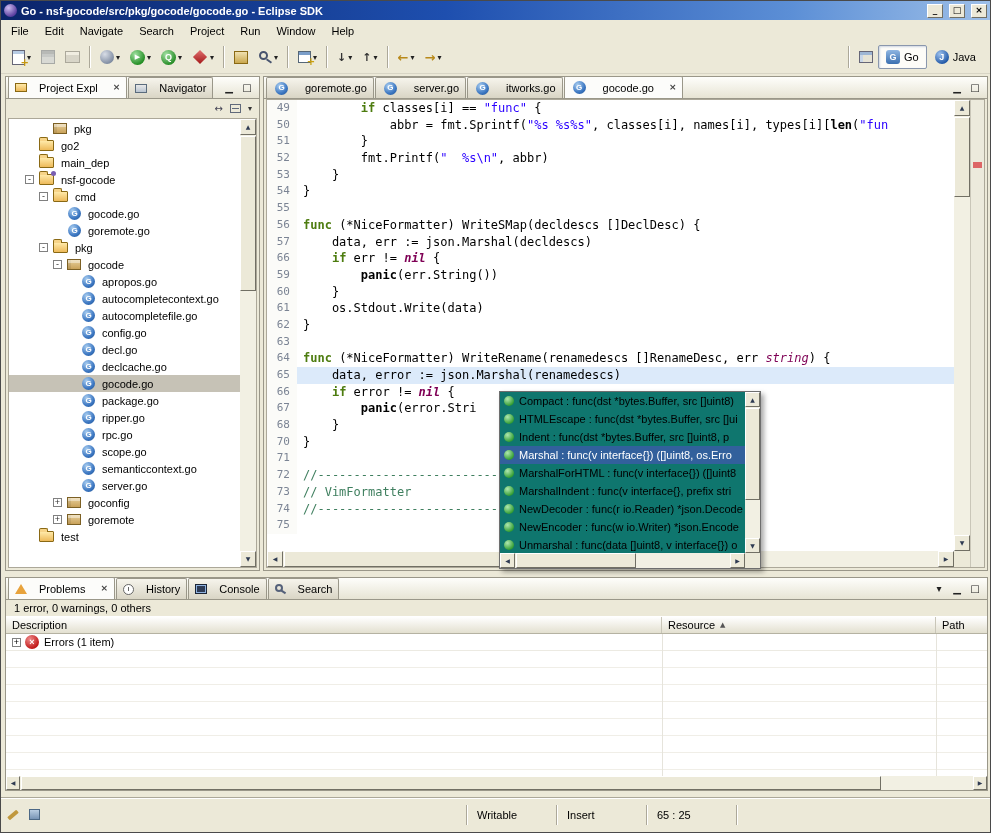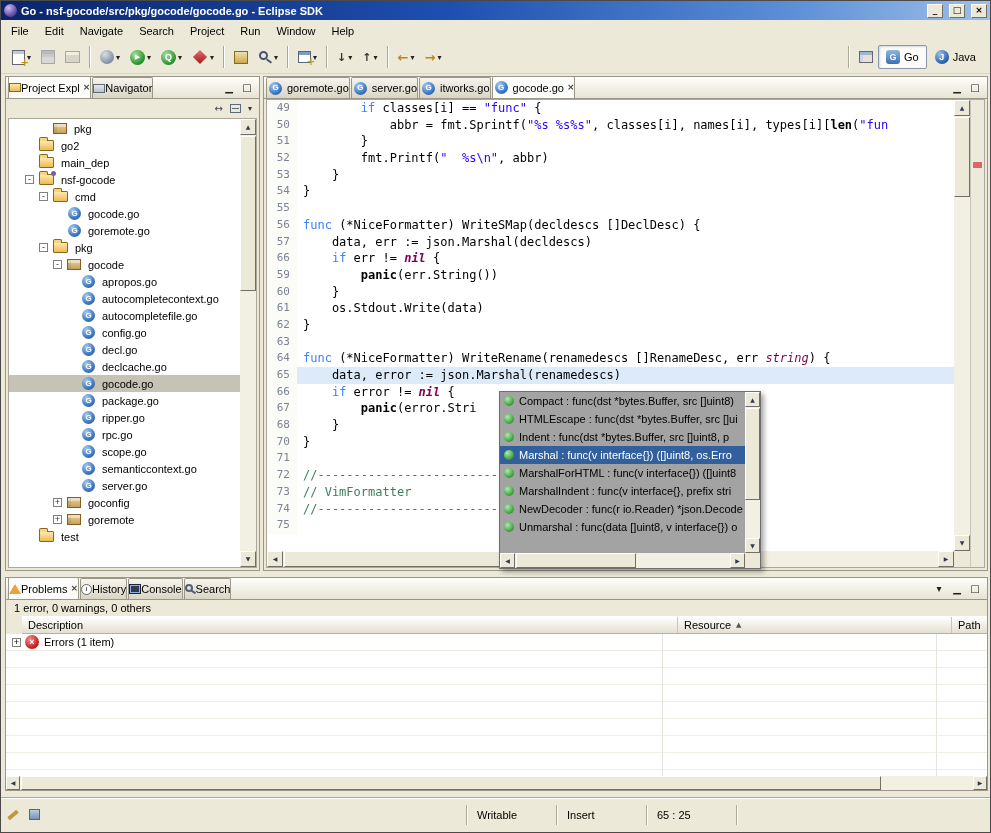--- a/index.html
+++ b/index.html
@@ -41,21 +41,21 @@
 .pbtn{display:inline-flex;align-items:center;gap:4px;height:24px;padding:0 7px;border:1px solid transparent;border-radius:2px}
 .pbtn.pact{background:#fdfcf8;border-color:#8a97ad;box-shadow:inset 1px 1px 2px #cfd6e2}
 .ic-go{width:14px;height:14px;border-radius:3px;background:linear-gradient(#8fb6e2,#3a6fb0);color:#fff;font:bold 9px/1 "Liberation Sans",sans-serif}
 .ic-java{width:14px;height:14px;border-radius:50%;background:radial-gradient(circle at 35% 30%,#9ec2ee,#1d55a5 75%);color:#fff;font:bold 9px/1 "Liberation Sans",sans-serif}
 
 .view{position:absolute;background:#ece9d8;border:1px solid #9a9789}
 #explorer-view{left:4px;top:75px;width:255px;height:495px}
 #editor-view{left:262px;top:75px;width:725px;height:495px}
 #problems-view{left:4px;top:576px;width:983px;height:214px}
 .strip{position:absolute;left:0;right:0;top:0;height:22px;background:linear-gradient(#fefefb,#e7e4d4);border-bottom:1px solid #9a9789;display:flex;align-items:flex-end;padding-left:2px}
-.vtab,.etab{height:21px;display:inline-flex;align-items:center;gap:0;padding:0 0;margin-right:1px;background:linear-gradient(#f6f4ec,#d9d5c5);border:1px solid #9a9789;border-bottom:none;border-radius:2px 2px 0 0;white-space:nowrap}
+.vtab,.etab{height:21px;display:inline-flex;align-items:center;gap:12px;padding:0 6px;margin-right:1px;background:linear-gradient(#f6f4ec,#d9d5c5);border:1px solid #9a9789;border-bottom:none;border-radius:2px 2px 0 0;white-space:nowrap}
 .vtab.act,.etab.act{background:#fcfcfa;position:relative;z-index:2;height:22px}
 .tclose{font:bold 9px/1 "DejaVu Sans",sans-serif;color:#444;margin-left:3px}
 .vbtns{position:absolute;right:3px;top:3px;display:flex;z-index:3}
 .vbtn{width:18px;height:16px;display:grid;place-items:center;font:10px/1 "DejaVu Sans",sans-serif;color:#222}
 .ic-vfold{width:12px;height:9px;background:linear-gradient(#ffe9a8,#edba5a);border:1px solid #8a6914;flex:none}
 .ic-vfold.gray{background:linear-gradient(#e8e8e8,#b9c4d0);border-color:#5a6b7c}
 
 .localbar{position:absolute;left:0;right:0;top:22px;height:19px;display:flex;justify-content:flex-end;align-items:center;gap:7px;padding-right:7px}
 .ic-link{font:10px/1 "DejaVu Sans",sans-serif;color:#445}
 .ic-collapse{width:11px;height:9px;border:1px solid #60697a;position:relative}
@@ -73,45 +73,45 @@
 .ic-folder.open::after{content:"";position:absolute;right:-3px;top:-4px;width:5px;height:5px;background:#7a5fb0;border-radius:50%}
 .ic-package{width:14px;height:11px;margin:0 5px 0 1px;background:linear-gradient(#e7cf9b,#c9a25a);border:1px solid #7c6024;flex:none;box-shadow:inset 0 3px 0 rgba(255,255,255,.4),inset 3px 0 0 rgba(0,0,0,.08)}
 .ic-gofile{width:13px;height:13px;margin:0 5px 0 2px;border-radius:50%;background:radial-gradient(circle at 35% 30%,#a8cdf0,#3c77c2 60%,#1c4e8e);color:#fff;font:bold 8px/1 "Liberation Sans",sans-serif;display:inline-flex;align-items:center;justify-content:center;flex:none}
 
 .edbody{position:absolute;left:2px;right:2px;top:22px;bottom:2px;background:#fff;border:1px solid #aca899}
 .codewrap{position:absolute;left:0;top:0;right:30px;bottom:16px;overflow:hidden;font-family:"DejaVu Sans Mono",monospace;font-size:12px}
 .cl{height:16.7px;display:flex;white-space:pre}
 .ln{flex:none;width:30px;text-align:right;padding-right:7px;color:#7b8494;background:#fbfbf8;font-size:11px;line-height:16.7px}
 .ct{flex:1;line-height:16.7px;padding-left:6px}
 .cl.cur .ct{background:#dceafa}
-.k{color:#3b82f6;font-weight:normal}
+.k{color:#4d7c0f;font-weight:bold}
 .ki{color:#7f0055;font-weight:bold;font-style:italic}
 .ti{color:#7f0055;font-style:italic}
 .b{font-weight:bold}
 .s{color:#2a00ff}
 .c{color:#3f7f5f}
 .edvsb{position:absolute;right:14px;top:0;bottom:16px;width:16px;background:#f2f0e3}
 .edruler{position:absolute;right:0;top:0;bottom:0;width:14px;background:#eceadc;border-left:1px solid #c9c6b8}
 .edhsb{position:absolute;left:0;bottom:0;right:30px;height:16px;background:#f2f0e3}
 .edcorner{position:absolute;right:14px;bottom:0;width:16px;height:16px;background:#ece9d8}
 .sbbtn{position:absolute;width:16px;height:16px;background:#ece9d8;border:1px solid;border-color:#fff #716f64 #716f64 #fff;display:grid;place-items:center;font:6px/1 "DejaVu Sans",sans-serif;color:#2e3a52}
 .sbthumb{position:absolute;background:#ece9d8;border:1px solid;border-color:#fff #716f64 #716f64 #fff}
 
-.popup{position:absolute;left:498px;top:390px;width:262px;height:178px;background:#a3a3a3;border:1px solid #6e6e6e;box-shadow:3px 3px 5px rgba(0,0,0,.35);z-index:30}
+.popup{position:absolute;left:498px;top:390px;width:262px;height:178px;background:#0f766e;border:1px solid #6e6e6e;box-shadow:3px 3px 5px rgba(0,0,0,.35);z-index:30}
 .plist{position:absolute;left:0;top:0;right:15px;bottom:15px;overflow:hidden}
 .pitem{height:18px;display:flex;align-items:center;gap:5px;padding:0 4px;white-space:nowrap}
 .pitem.psel{background:#32609c;color:#fff}
 .ic-method{width:10px;height:10px;border-radius:50%;background:radial-gradient(circle at 35% 30%,#b0e8b0,#2d9a2d 75%);flex:none}
 .pvsb{position:absolute;right:0;top:0;bottom:15px;width:15px;background:#f2f0e3}
 .phsb2{position:absolute;left:0;bottom:0;right:15px;height:15px;background:#f2f0e3}
 .pcorner{position:absolute;right:0;bottom:0;width:15px;height:15px;background:#ece9d8}
 .sbbtn.s15{width:15px;height:15px}
 
 .psummary{position:absolute;left:0;right:0;top:22px;height:16px;padding:2px 8px}
-.pheader{position:absolute;left:16px;right:0;top:38px;height:18px;display:flex;background:linear-gradient(#fff,#e3e0d0);border-bottom:1px solid #b5b2a2;border-top:1px solid #fff}
+.pheader{position:absolute;left:0;right:0;top:38px;height:18px;display:flex;background:linear-gradient(#fff,#e3e0d0);border-bottom:1px solid #b5b2a2;border-top:1px solid #fff}
 .pcol{padding:2px 6px;border-right:1px solid #c9c6b8;display:flex;align-items:center}
 .pcol0{width:656px}.pcol1{width:274px}.pcol2{flex: 1;border-right:none}
 .sorticon{font:7px/1 "DejaVu Sans",sans-serif;color:#555;margin-left:5px}
 .prowswrap{position:absolute;left:0;right:0;top:56px;bottom:14px;background:#fff;overflow:hidden}
 .gridline{position:absolute;top:0;bottom:0;width:0;border-left:1px solid #e6e4dc}
 .prow{height:17px;display:flex;align-items:center;border-bottom:1px solid #eceae2}
 .erow{height:17px;border-bottom:1px solid #f0eee7}
 .pexp{width:9px;height:9px;border:1px solid #808080;background:#fff;font:9px/7px "Liberation Sans",sans-serif;text-align:center;margin:0 4px 0 6px;flex:none}
 .ic-error{width:14px;height:14px;border-radius:50%;background:radial-gradient(circle at 35% 30%,#ef8a8a,#c01818 72%);color:#fff;font:bold 9px/14px "Liberation Sans",sans-serif;text-align:center;margin-right:5px;flex:none}
 .phsbar{position:absolute;left:0;right:0;bottom:0;height:14px;background:#f2f0e3}
@@ -484,20 +484,24 @@
         <div class="pitem">
           <span class="ic-method"></span>
           <span>MarshalIndent : func(v interface{}, prefix stri</span>
         </div>
         <div class="pitem">
           <span class="ic-method"></span>
           <span>NewDecoder : func(r io.Reader) *json.Decode</span>
         </div>
         <div class="pitem">
           <span class="ic-method"></span>
+          <span>NewEncoder : func(w io.Writer) *json.Encode</span>
+        </div>
+        <div class="pitem">
+          <span class="ic-method"></span>
           <span>Unmarshal : func(data []uint8, v interface{}) o</span>
         </div>
       </div>
     <div class="pvsb">
       <div class="sbbtn s15" style="top:0;left:0">▲</div>
       <div class="sbthumb" style="left:0;top:16px;width:15px;height:92px"></div>
       <div class="sbbtn s15" style="bottom:0;left:0">▼</div>
     </div>
     <div class="phsb2">
       <div class="sbbtn s15" style="left:0;top:0">◀</div>

